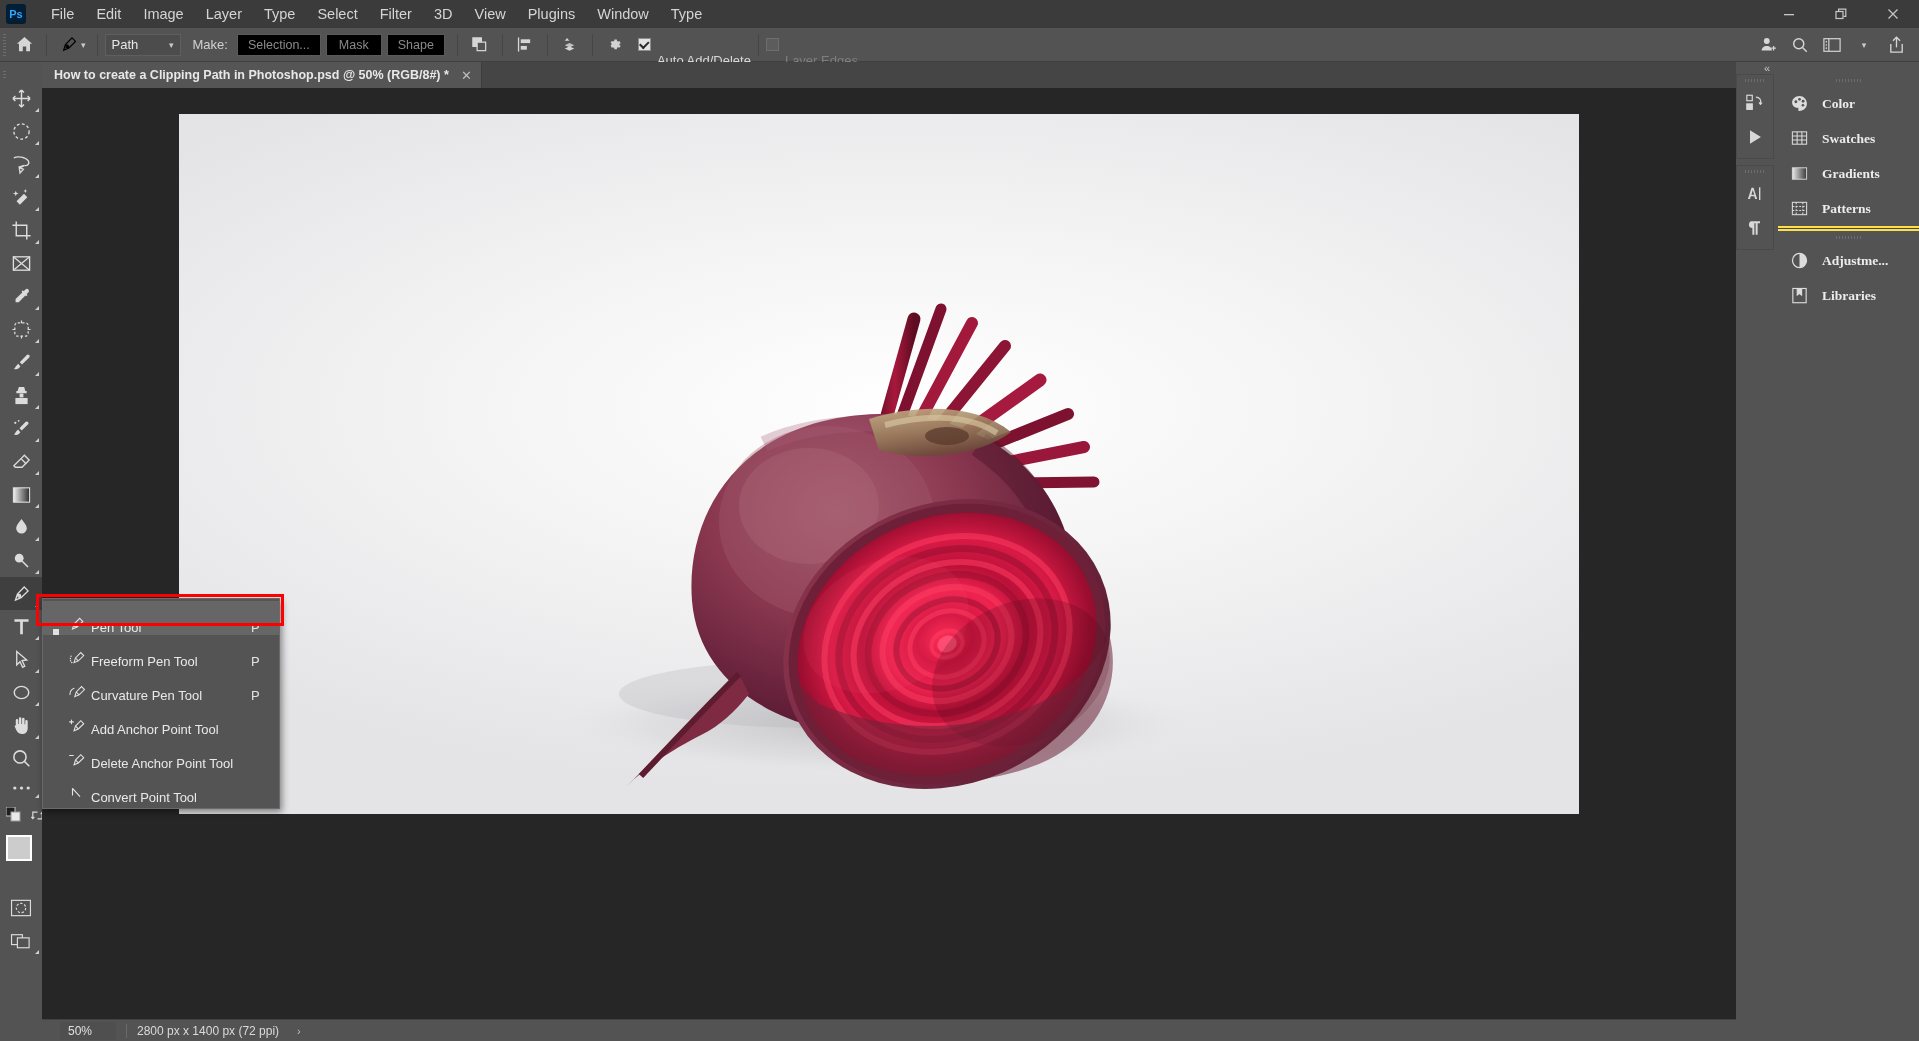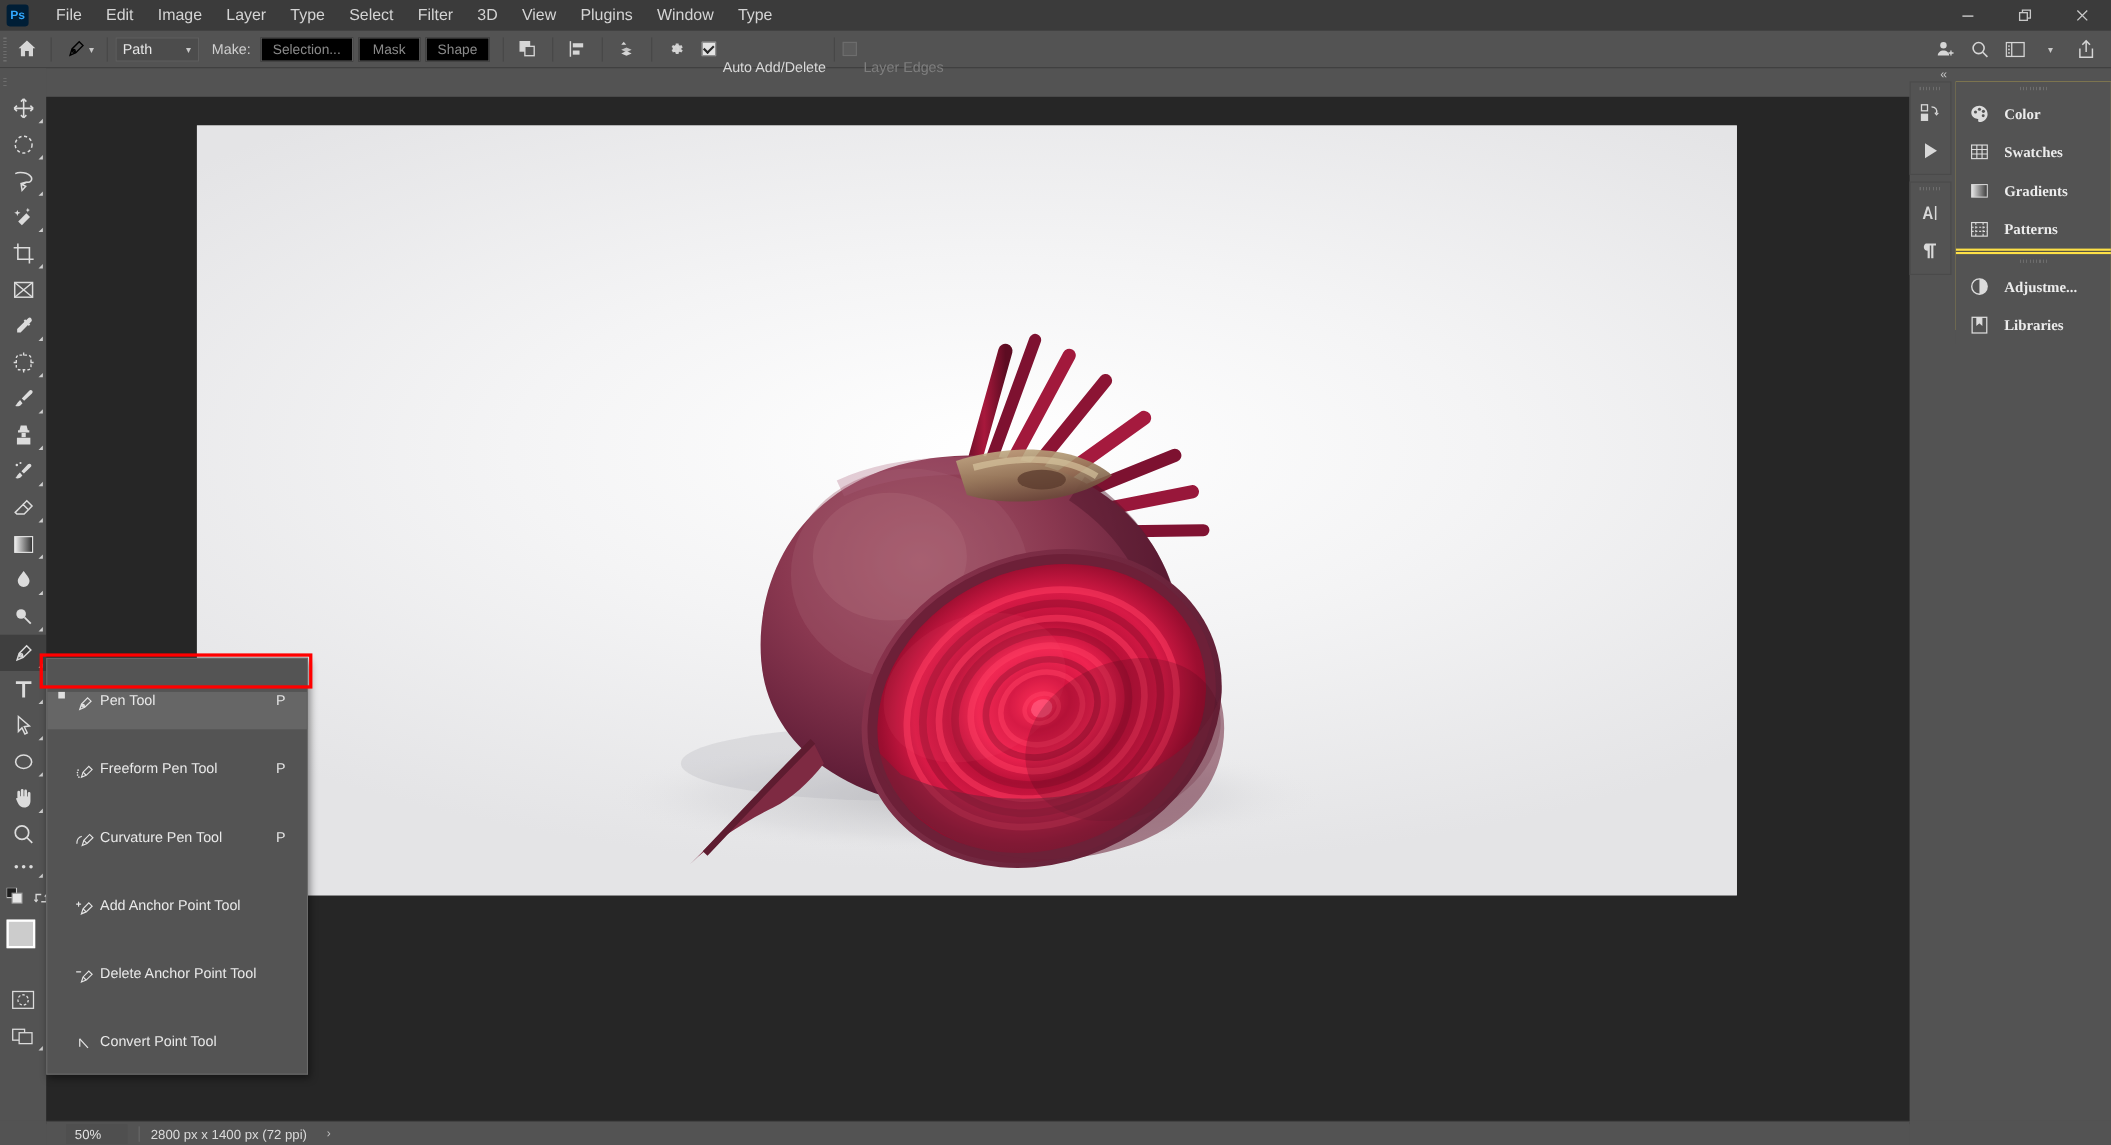--- a/index.html
+++ b/index.html
@@ -175,22 +175,22 @@
   .dock-item .ic { width: 21px; height: 21px; display:flex; align-items:center; justify-content:center; color:#dcdcdc; }
 
   
   .flyout {
     position: absolute; left: 42px; top: 598px; width: 238px;
     background: #545454; border: 1px solid #6a6a6a; z-index: 40;
     box-shadow: 2px 3px 7px rgba(0,0,0,.45);
     padding: 2px 0 3px 0;
   }
   .fly-item {
-    position: relative; height: 34px; display: flex; align-items: flex-start;
-    color: #e9e9e9; font-size: 13px; padding-left: 6px; margin-top: 28px;
+    position: relative; height: 34px; display: flex; align-items: flex-end;
+    color: #e9e9e9; font-size: 13px; padding-left: 6px;
   }
   .fly-item.sel { background: #666666; }
   .fly-item .marker {
     width: 14px; display: flex; align-items: center; justify-content: center;
   }
   .fly-item .marker i {
     width: 6px; height: 6px; background: #e0e0e0; display: none;
   }
   .fly-item.sel .marker i { display: block; }
   .fly-item .fic {
@@ -374,20 +374,26 @@
       <div class="ob-icon">
         <svg width="19" height="19" viewBox="0 0 20 20" fill="none" stroke="currentColor" stroke-width="1.4">
           <path d="M4 9.5V18h12V9.5"></path>
             <path d="M10 13V2.5"></path>
             <path d="M6.3 6L10 2.3 13.7 6"></path>
         </svg>
       </div>
     </div>
   </div>
 
+  <div class="tabstrip">
+    <div class="doctab">
+      <span class="title">How to create a Clipping Path in Photoshop.psd @ 50% (RGB/8#) *</span>
+      <span class="x">✕</span>
+    </div>
+  </div>
 
   <div class="toolbar">
     <div class="grip" style="height:14px">
         <i style="height:8px"></i>
       </div>
 
     <div class="tool">
       <svg width="21" height="21" viewBox="0 0 22 22" fill="none" stroke="currentColor" stroke-width="1.5">
         <path d="M11 2v18M2 11h18"></path>
           <path d="M11 2l-2.6 2.6M11 2l2.6 2.6M11 20l-2.6-2.6M11 20l2.6-2.6M2 11l2.6-2.6M2 11l2.6 2.6M20 11l-2.6-2.6M20 11l-2.6 2.6"></path>

